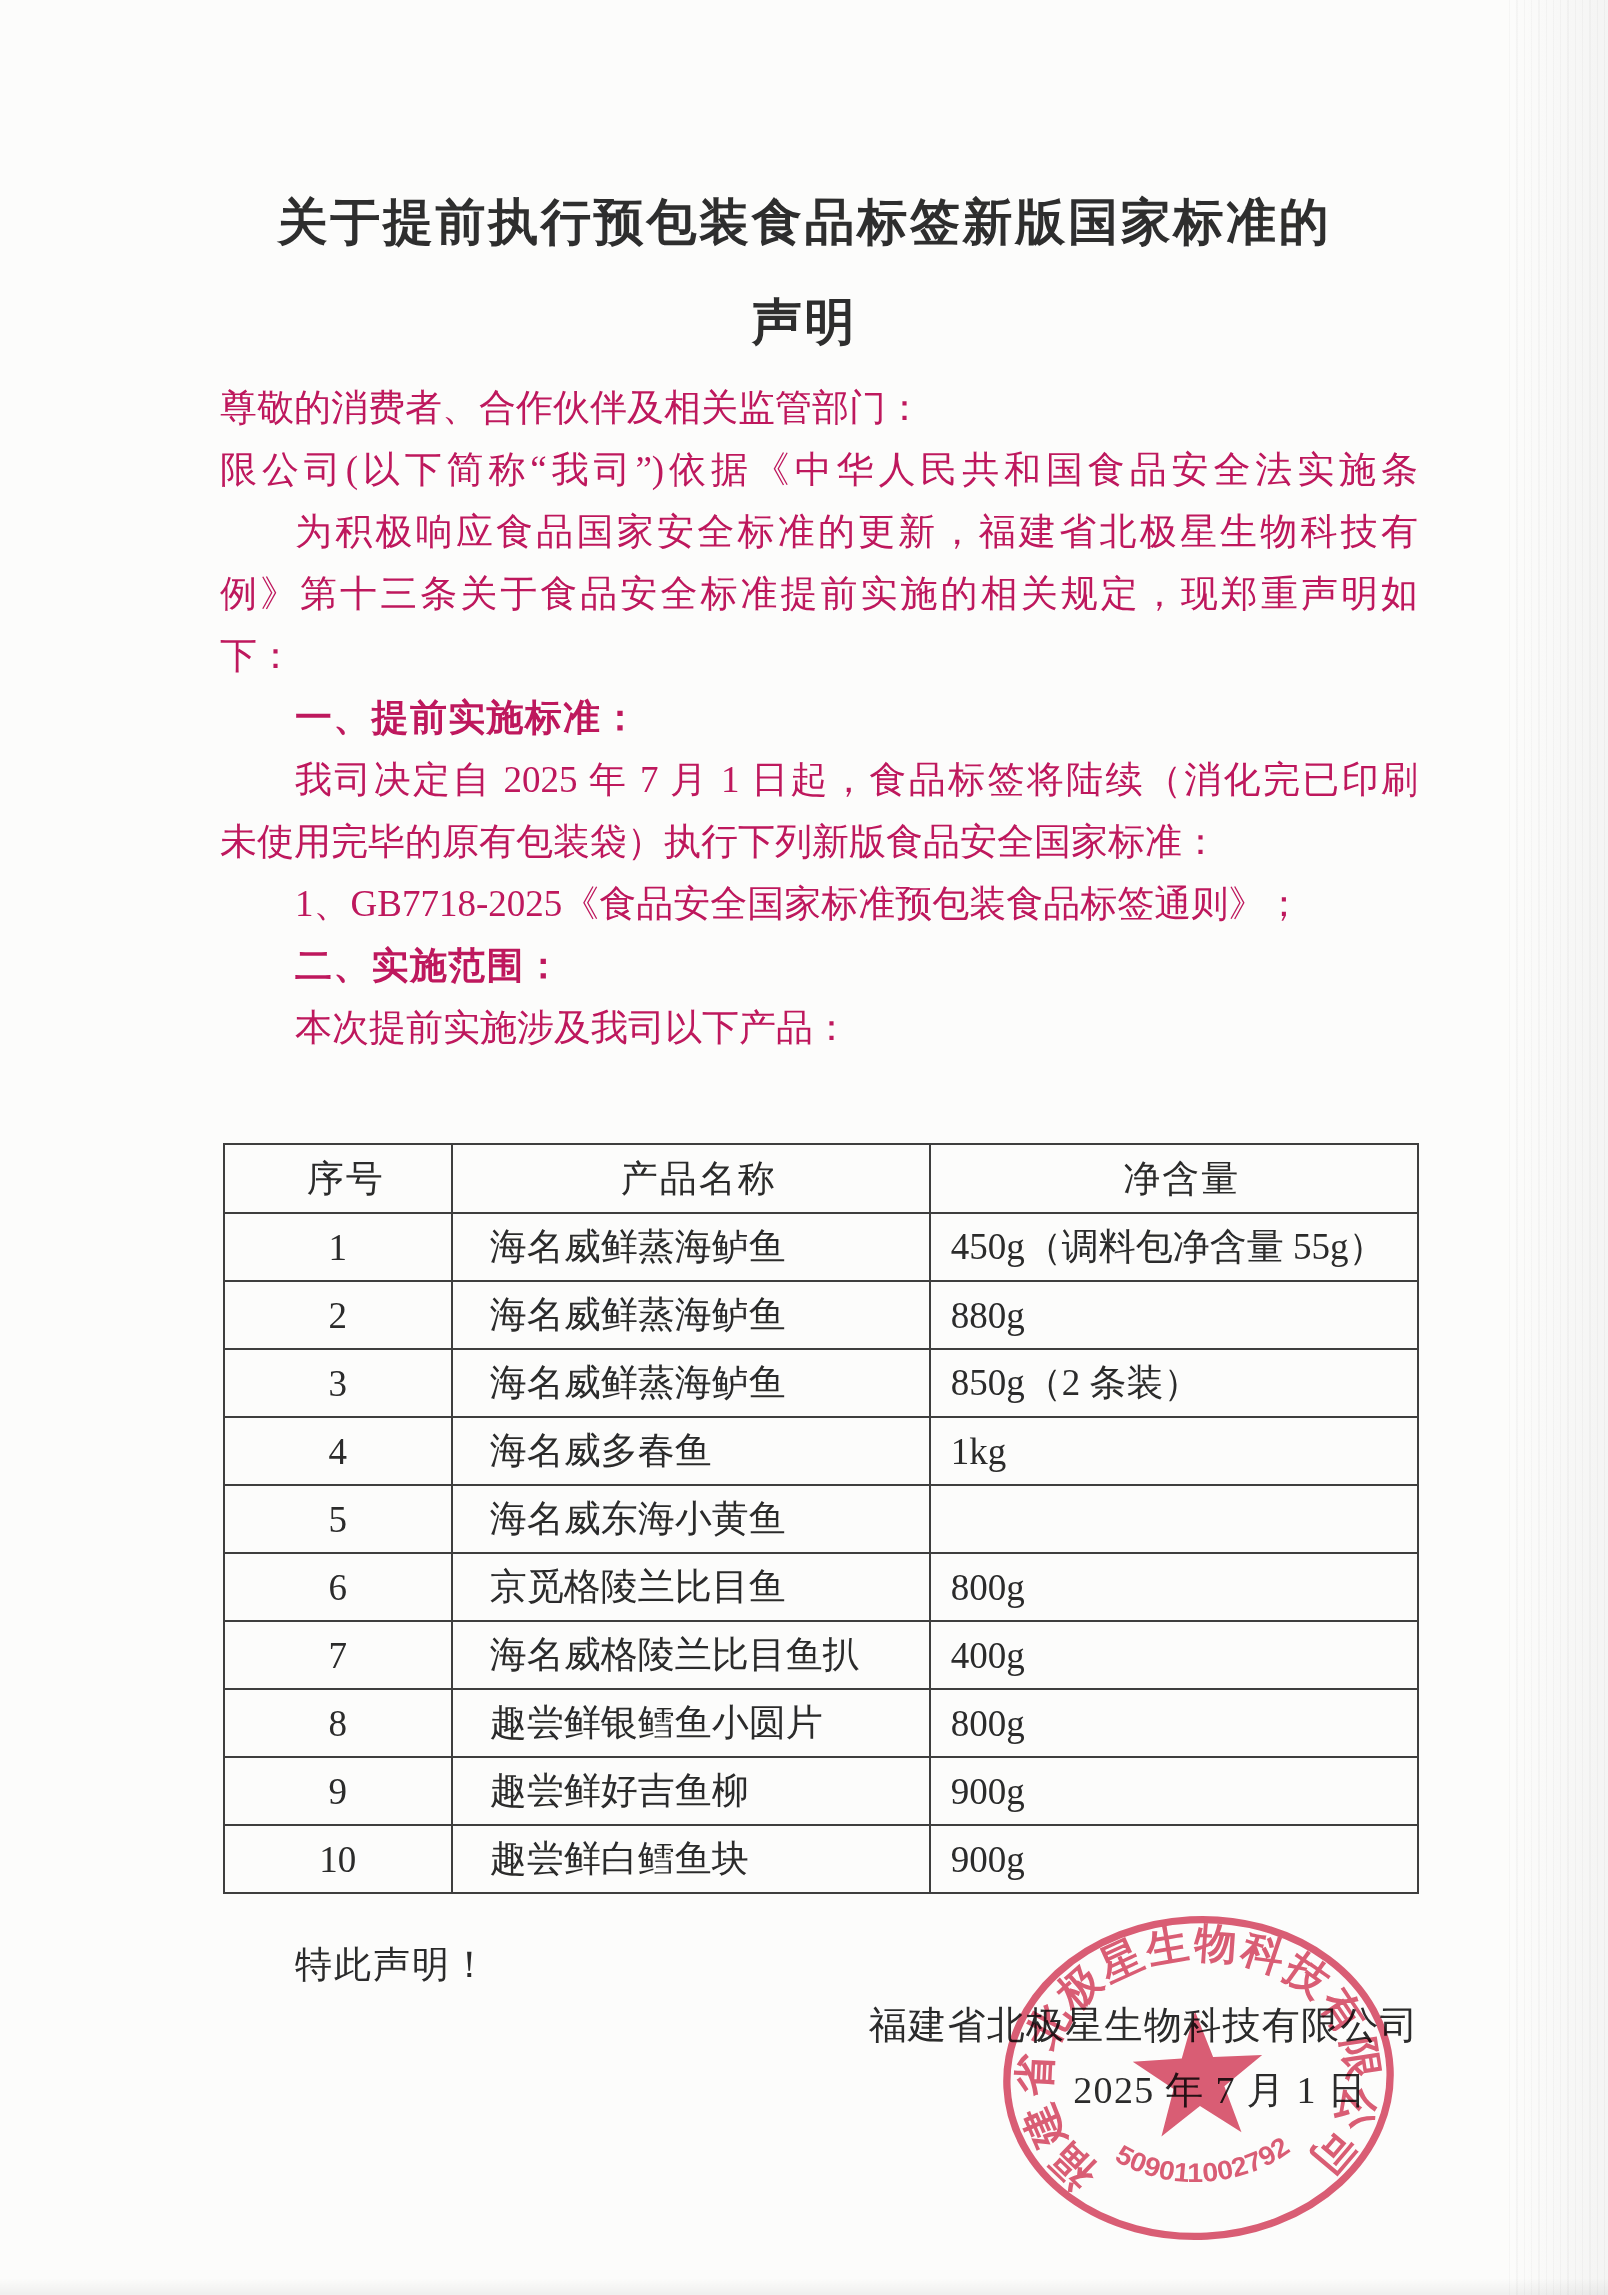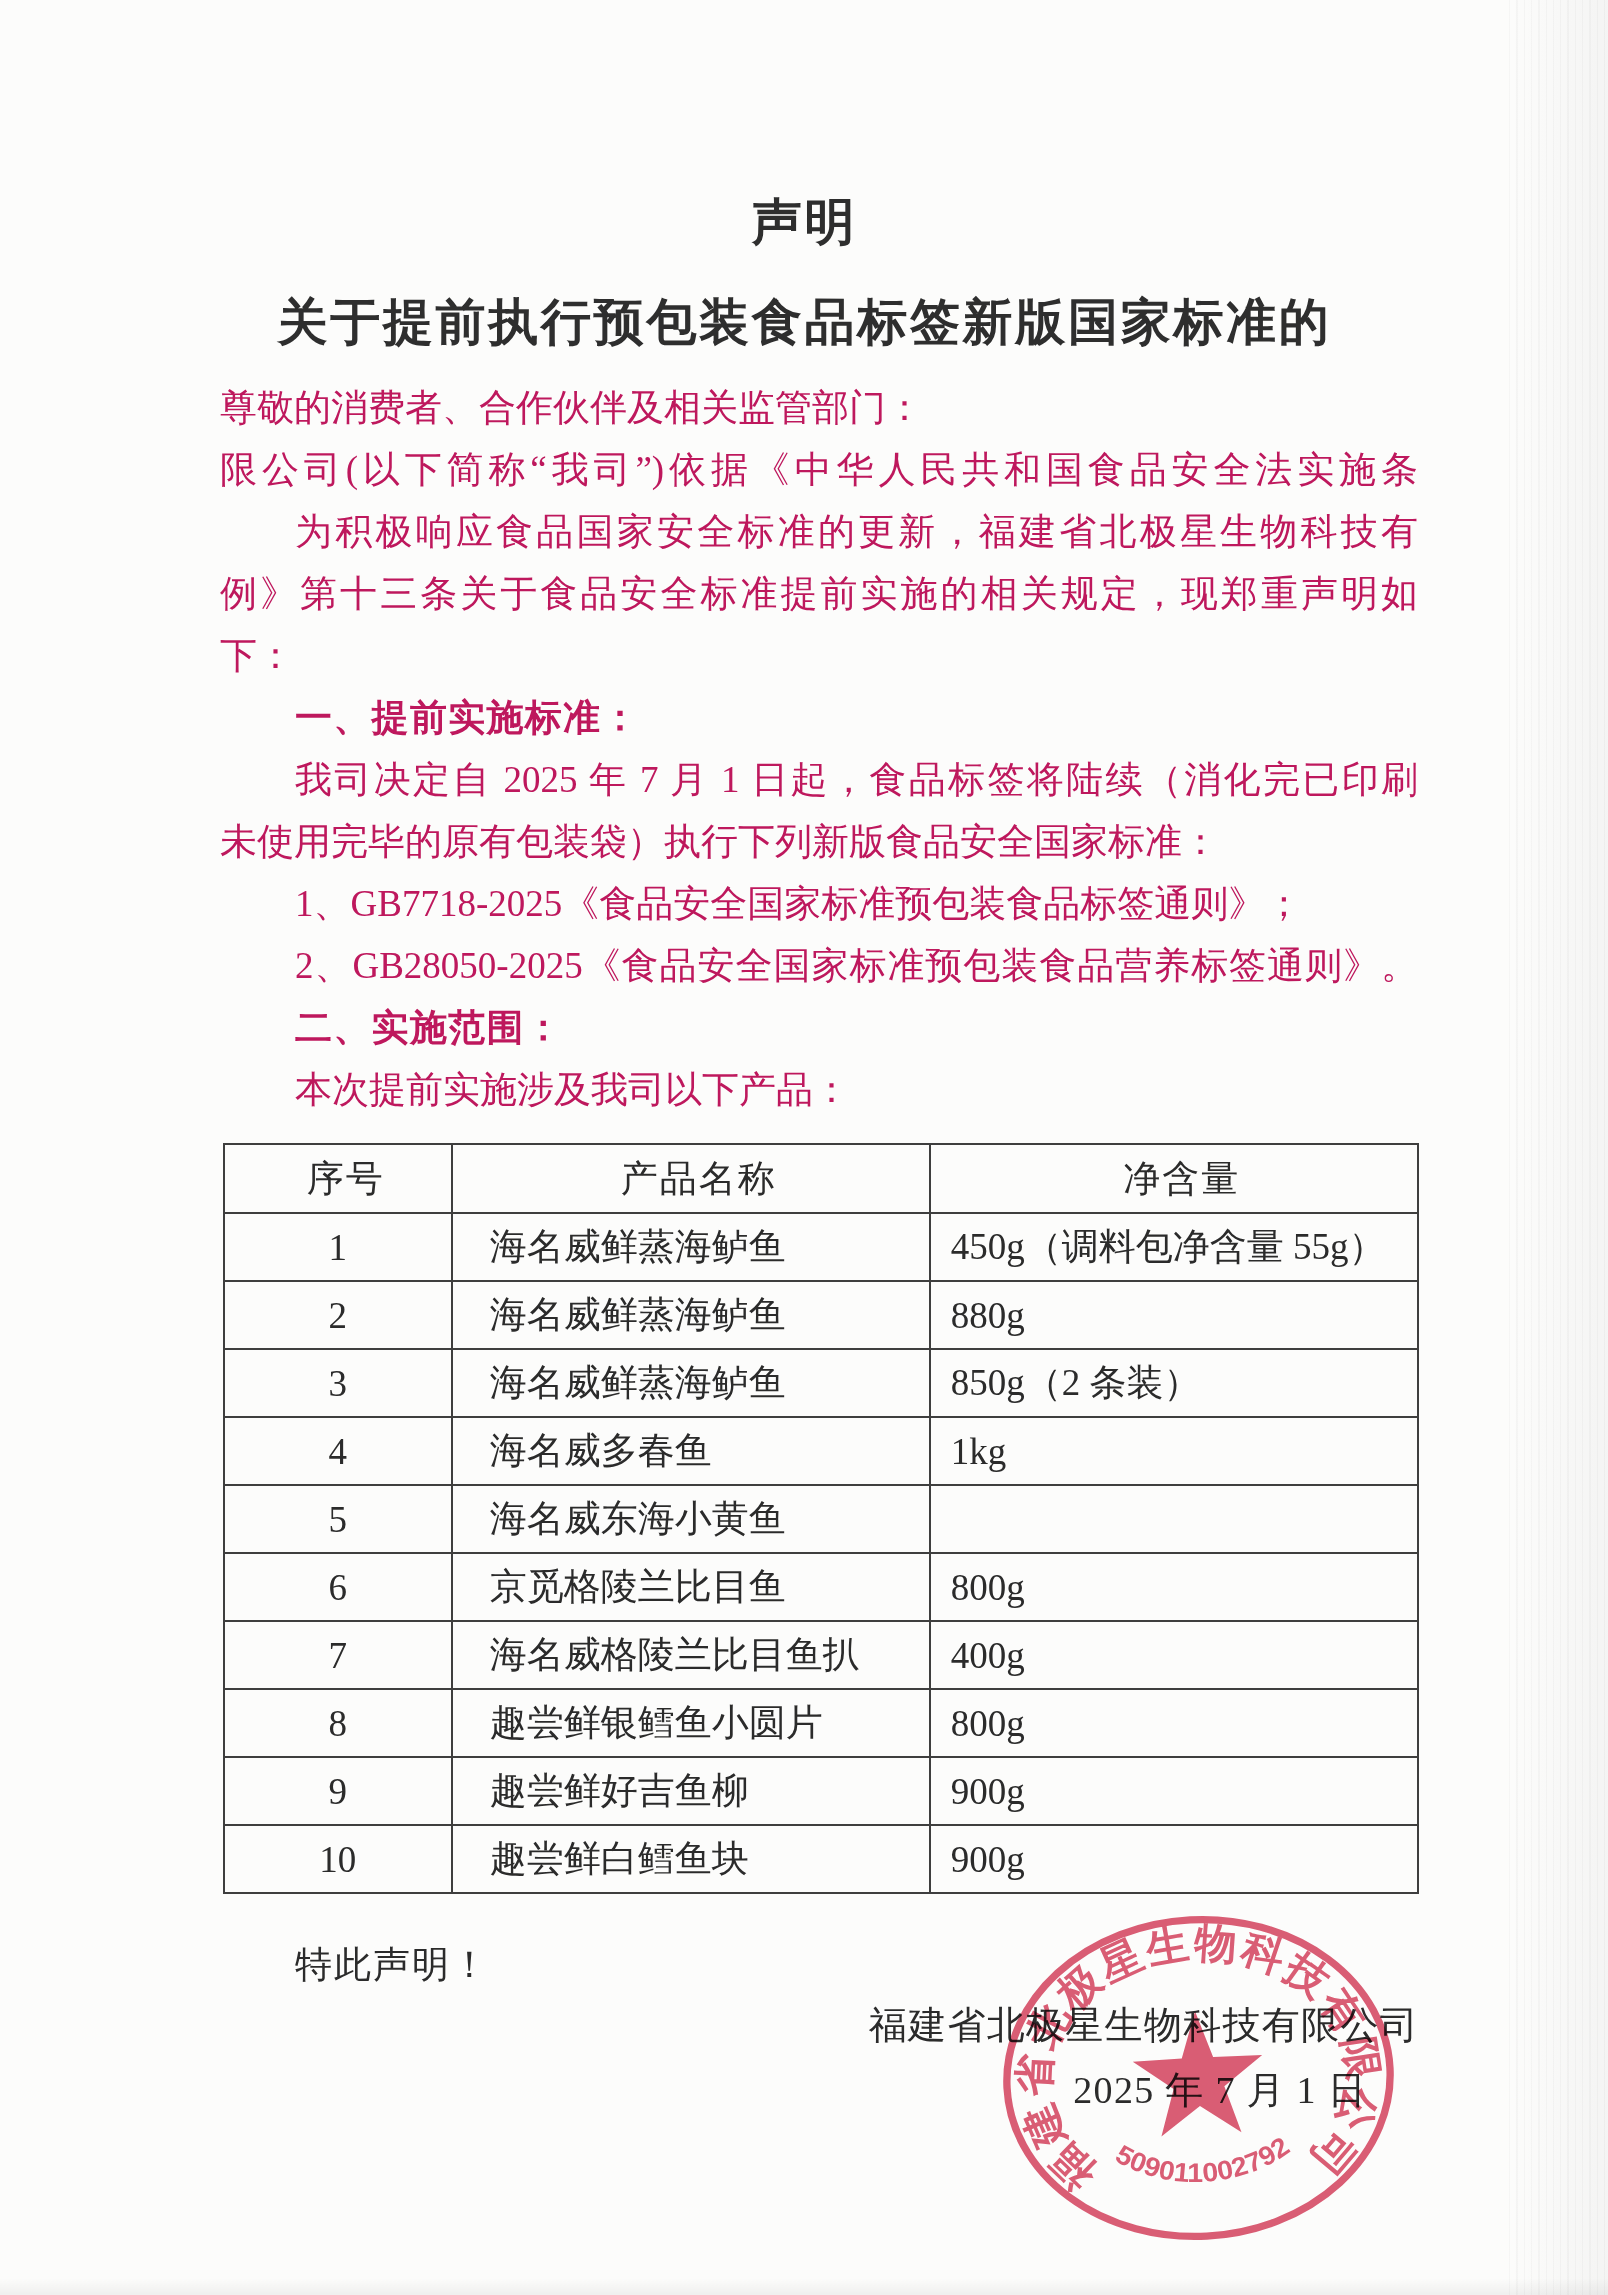--- a/index.html
+++ b/index.html
@@ -114,35 +114,34 @@
     font-family: "Liberation Sans", "DejaVu Sans", sans-serif;
     font-size: 40px;
   }
 </style>
 </head>
 <body>
 
 <div class="page">
 
   <div class="title-block">
+    <div>关于提前执行预包装食品标签新版国家标准的</div>
     <div>声明</div>
-    <div>关于提前执行预包装食品标签新版国家标准的</div>
   </div>
 
   <div class="body-lines">
       <div class="line">尊敬的消费者、合作伙伴及相关监管部门：</div>
       <div class="line fill">限公司(以下简称“我司”)依据《中华人民共和国食品安全法实施条</div>
       <div class="line ind fill">为积极响应食品国家安全标准的更新，福建省北极星生物科技有</div>
       <div class="line fill">例》第十三条关于食品安全标准提前实施的相关规定，现郑重声明如</div>
       <div class="line">下：</div>
       <div class="line ind bold">一、提前实施标准：</div>
       <div class="line ind fill">我司决定自 2025 年 7 月 1 日起，食品标签将陆续（消化完已印刷</div>
       <div class="line">未使用完毕的原有包装袋）执行下列新版食品安全国家标准：</div>
       <div class="line ind">1、GB7718-2025《食品安全国家标准预包装食品标签通则》；</div>
-      <div class="line ind fill">2、GB28050-2025《食品安全国家标准预包装食品营养标签通则》。</div>
       <div class="line ind bold">二、实施范围：</div>
       <div class="line ind">本次提前实施涉及我司以下产品：</div>
     </div>
 
   <div class="products-table">
       <div class="tr head">
         <div class="td c1">序号</div>
         <div class="td c2">产品名称</div>
         <div class="td c3">净含量</div>
       </div>

